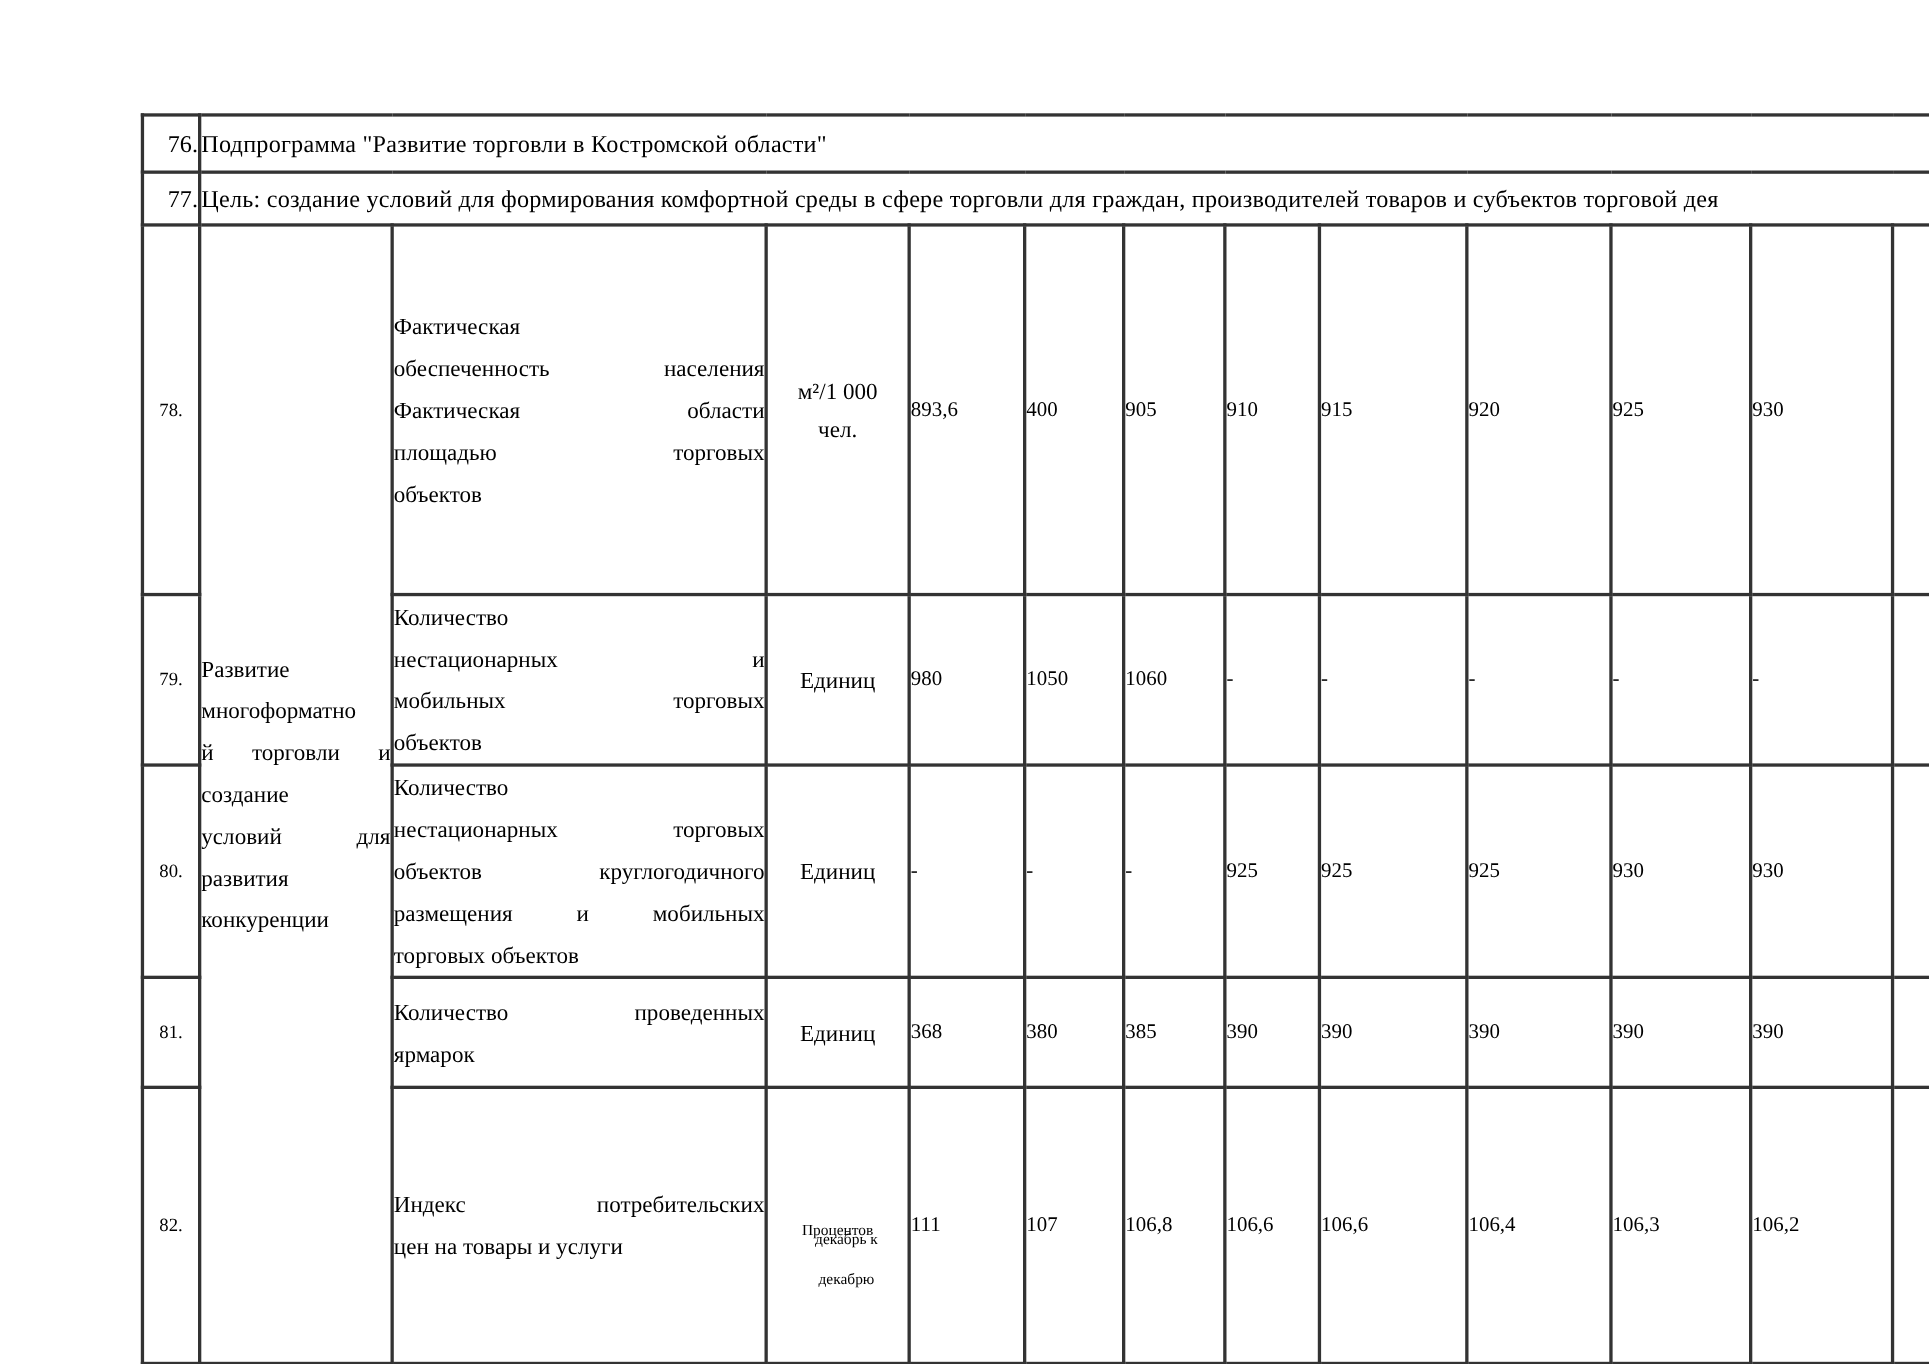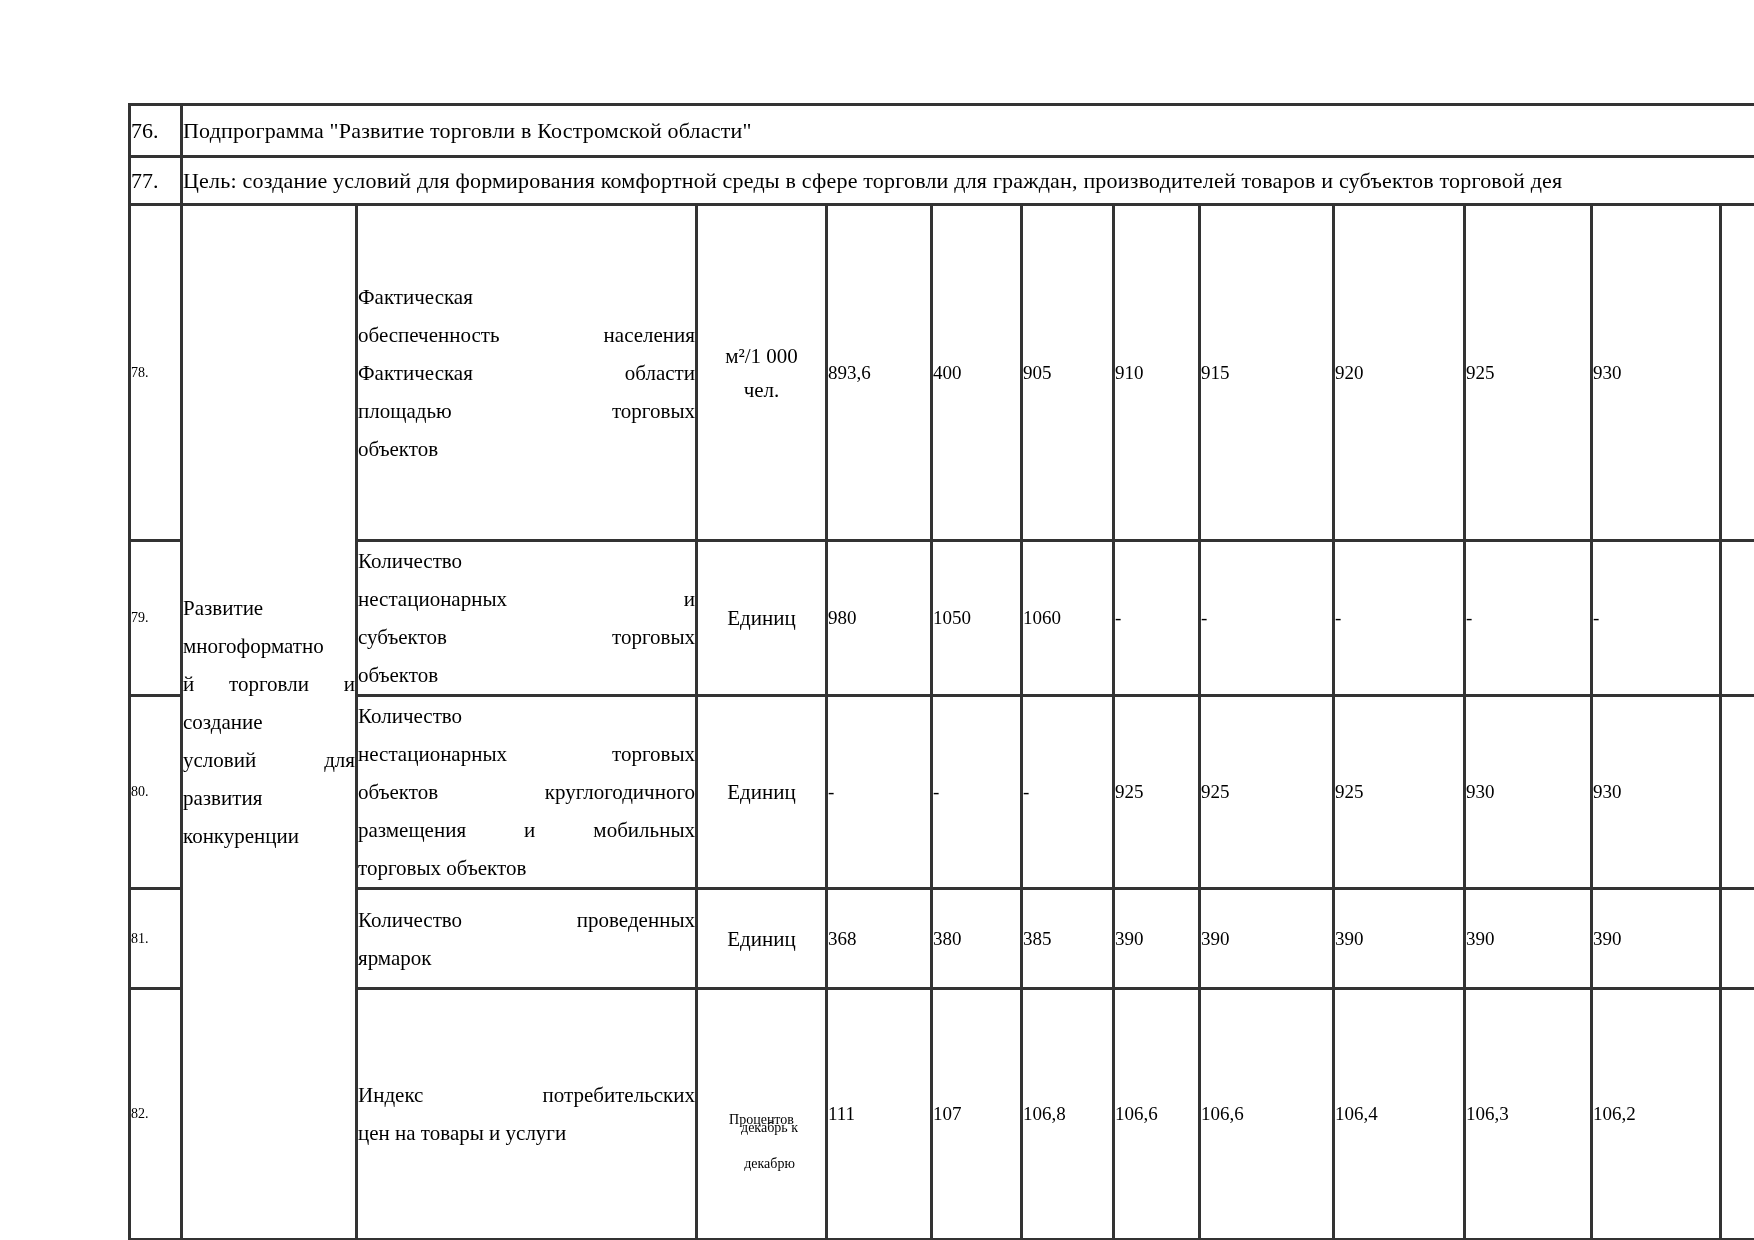--- a/index.html
+++ b/index.html
@@ -28,33 +28,33 @@
     width: 1691px;
   }
   table.doc td {
     border: 3px solid #333;
     vertical-align: middle;
     padding: 0;
     overflow: hidden;
   }
   
   td.hnum {
-    text-align: left;
+    text-align: right;
     font-size: 22px;
   }
   td.htext {
     font-size: 22px;
     padding: 2px 10px;
     white-space: nowrap;
     letter-spacing: 0.2px;
   }
   
   td.num {
-    text-align: left;
-    font-size: 14px;
+    text-align: center;
+    font-size: 17px;
     vertical-align: middle;
   }
   
   td.task, td.ind {
     font-size: 21px;
     padding: 4px 9px;
     vertical-align: middle;
   }
   td.task div, td.ind div {
     text-align: justify;
@@ -165,21 +165,21 @@
       <td class="val">925</td>
       <td class="val">930</td>
       <td class="val"></td>
     </tr>
 
     <tr class="r79">
       <td class="num">79.</td>
       <td class="ind">
         <div>Количество</div>
         <div>нестационарных и</div>
-        <div>субъектов торговых</div>
+        <div>мобильных торговых</div>
         <div>объектов</div>
       </td>
       <td class="unit">Единиц</td>
       <td class="val">980</td>
       <td class="val">1050</td>
       <td class="val">1060</td>
       <td class="val">-</td>
       <td class="val">-</td>
       <td class="val">-</td>
       <td class="val">-</td>

